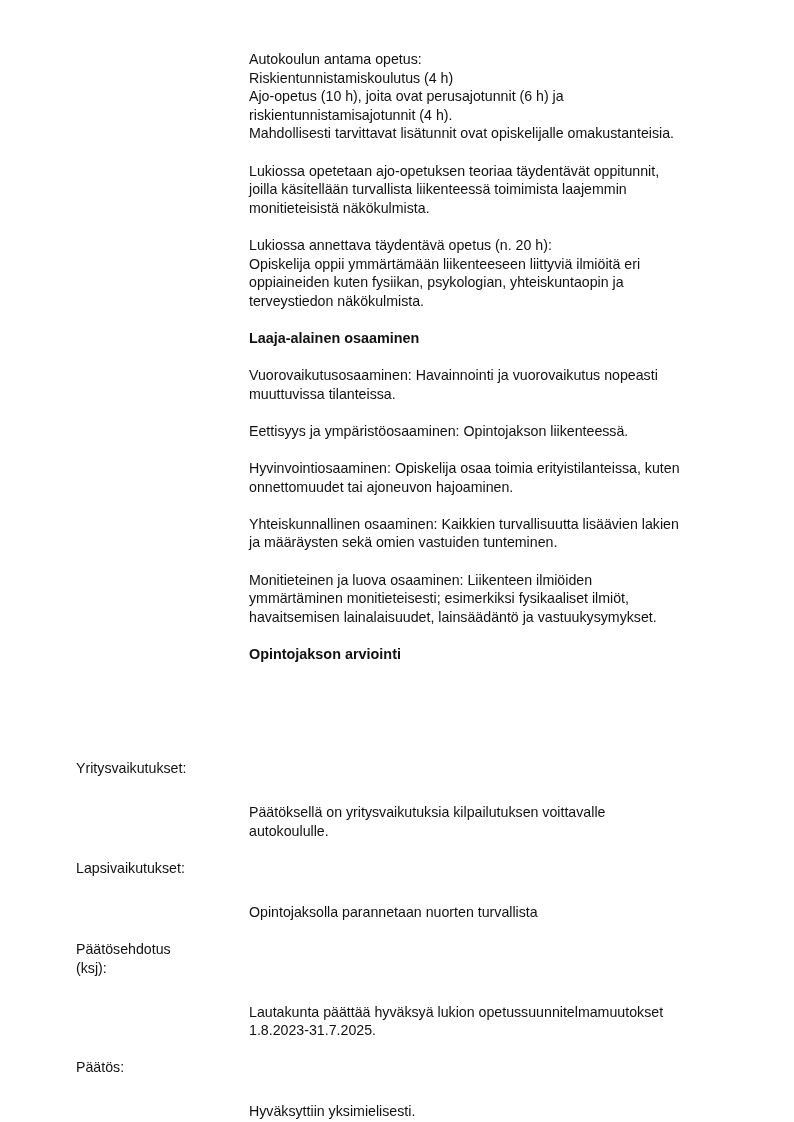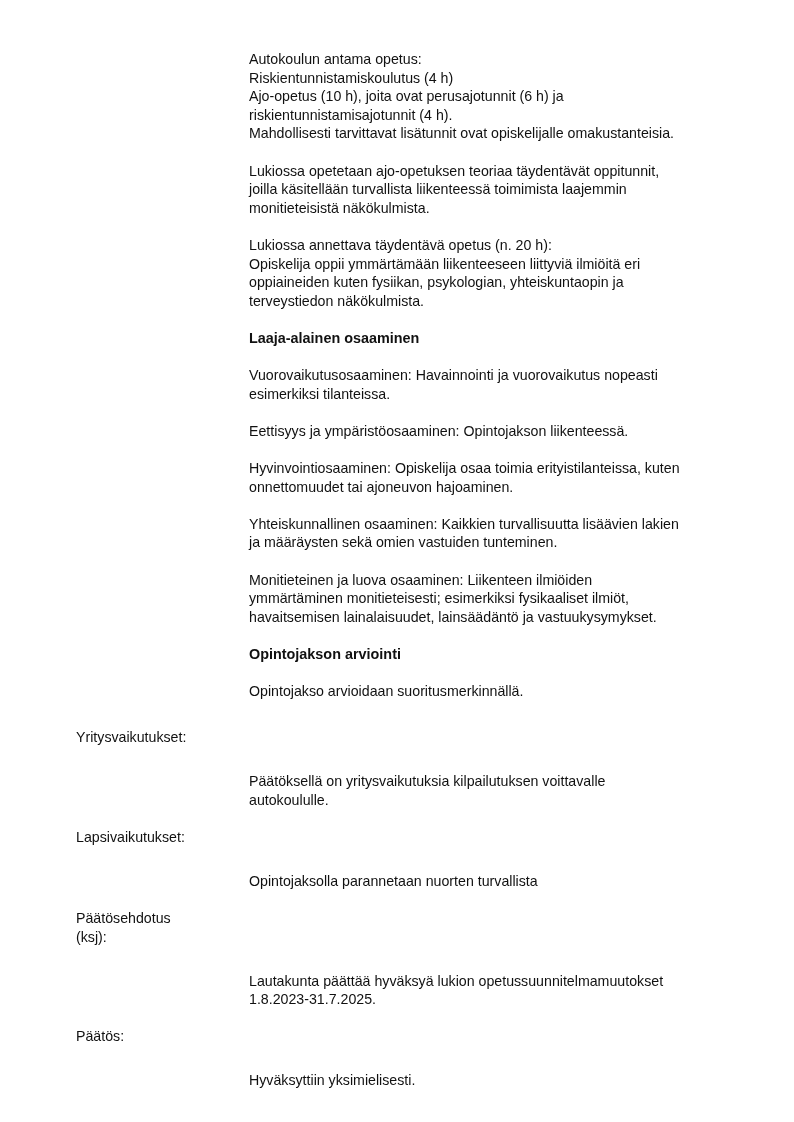--- a/index.html
+++ b/index.html
@@ -6,21 +6,21 @@
     body {
       width: 794px; height: 1122px; position: relative; overflow: hidden;
       font-family: "Liberation Sans", sans-serif;
       font-size: 14.2px; color: #111111; line-height: 18.6px;
     }
     .main { position: absolute; left: 249px; top: 50px; width: 500px; }
     .line { display: block; white-space: nowrap; }
     .u { }
     .gap { height: 18.6px; }
     .h { font-weight: bold; font-size: 14.4px; }
-    .rows { position: absolute; left: 76px; top: 728px; width: 680px; }
+    .rows { position: absolute; left: 76px; top: 759px; width: 680px; }
     .row { display: flex; }
     .row .label { width: 173px; flex: none; }
     .row .val { flex: 1; margin-top: 44px; }
   </style>
 </head>
 <body>
 
 <div class="main">
   <span class="line u">Autokoulun  antama opetus:</span>
   <span class="line">Riskientunnistamiskoulutus   (4 h)</span>
@@ -33,37 +33,36 @@
   <span class="line">monitieteisistä näkökulmista.</span>
   <div class="gap"></div>
   <span class="line">Lukiossa annettava  täydentävä  opetus (n.  20 h):</span>
   <span class="line">Opiskelija oppii ymmärtämään liikenteeseen liittyviä  ilmiöitä eri</span>
   <span class="line">oppiaineiden kuten fysiikan, psykologian,  yhteiskuntaopin  ja</span>
   <span class="line">terveystiedon  näkökulmista.</span>
   <div class="gap"></div>
   <span class="line h">Laaja-alainen osaaminen</span>
   <div class="gap"></div>
   <span class="line">Vuorovaikutusosaaminen:  Havainnointi  ja vuorovaikutus   nopeasti</span>
-  <span class="line">esimerkiksi  tilanteissa.</span>
+  <span class="line">muuttuvissa  tilanteissa.</span>
   <div class="gap"></div>
   <span class="line">Eettisyys  ja ympäristöosaaminen:  Opintojakson  liikenteessä.</span>
   <div class="gap"></div>
   <span class="line">Hyvinvointiosaaminen:   Opiskelija osaa toimia erityistilanteissa,  kuten</span>
   <span class="line">onnettomuudet  tai ajoneuvon  hajoaminen.</span>
   <div class="gap"></div>
   <span class="line">Yhteiskunnallinen   osaaminen:  Kaikkien turvallisuutta   lisäävien lakien</span>
   <span class="line">ja määräysten  sekä omien vastuiden  tunteminen.</span>
   <div class="gap"></div>
   <span class="line">Monitieteinen  ja luova  osaaminen:  Liikenteen ilmiöiden</span>
   <span class="line">ymmärtäminen  monitieteisesti; esimerkiksi fysikaaliset ilmiöt,</span>
   <span class="line">havaitsemisen  lainalaisuudet,  lainsäädäntö  ja vastuukysymykset.</span>
   <div class="gap"></div>
   <span class="line h">Opintojakson arviointi</span>
   <div class="gap"></div>
-  <span class="line">Opintojakso  arvioidaan  suoritusmerkinnällä.</span>
 </div>
 
 <div class="rows">
   <div class="row">
     <div class="label">Yritysvaikutukset:</div>
     <div class="val">
       <span class="line">Päätöksellä on yritysvaikutuksia  kilpailutuksen voittavalle</span>
       <span class="line">autokoululle.</span>
     </div>
   </div>

